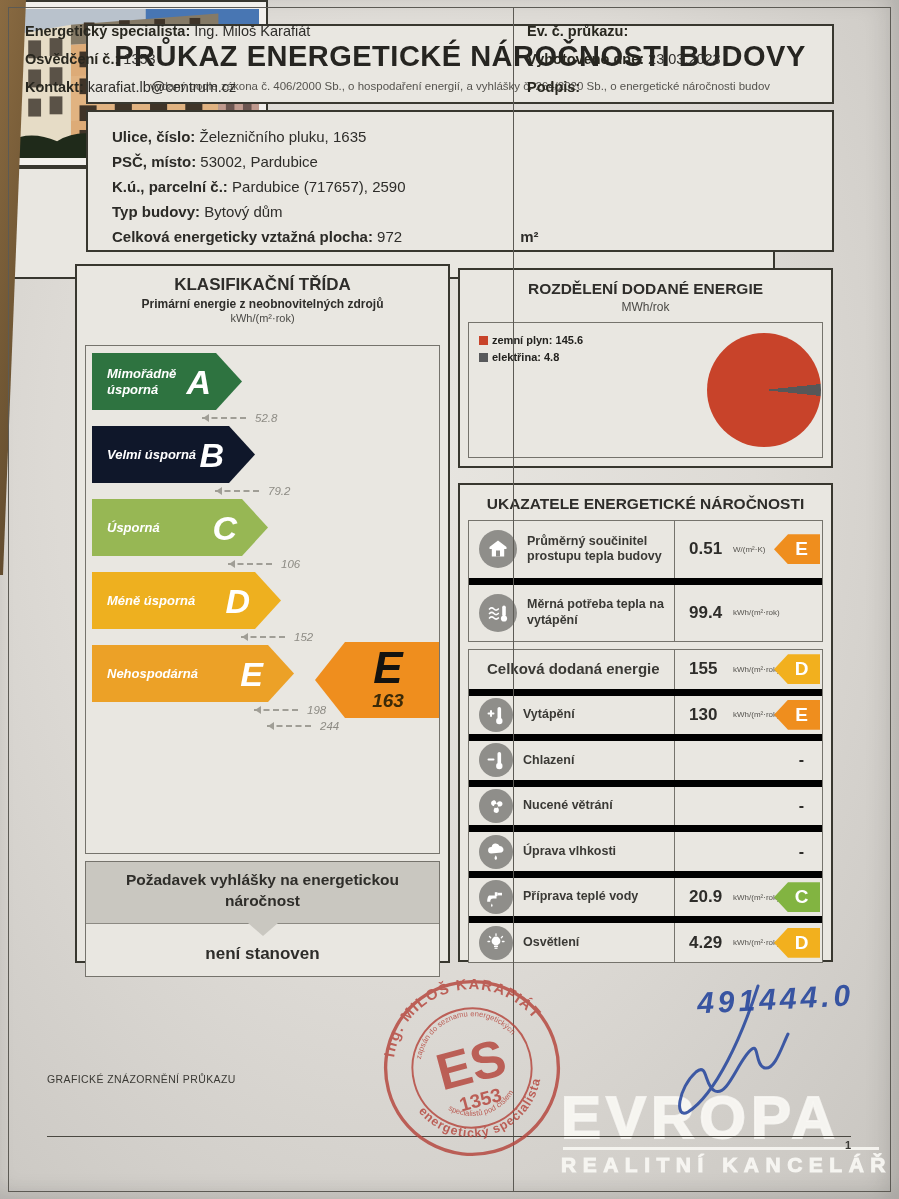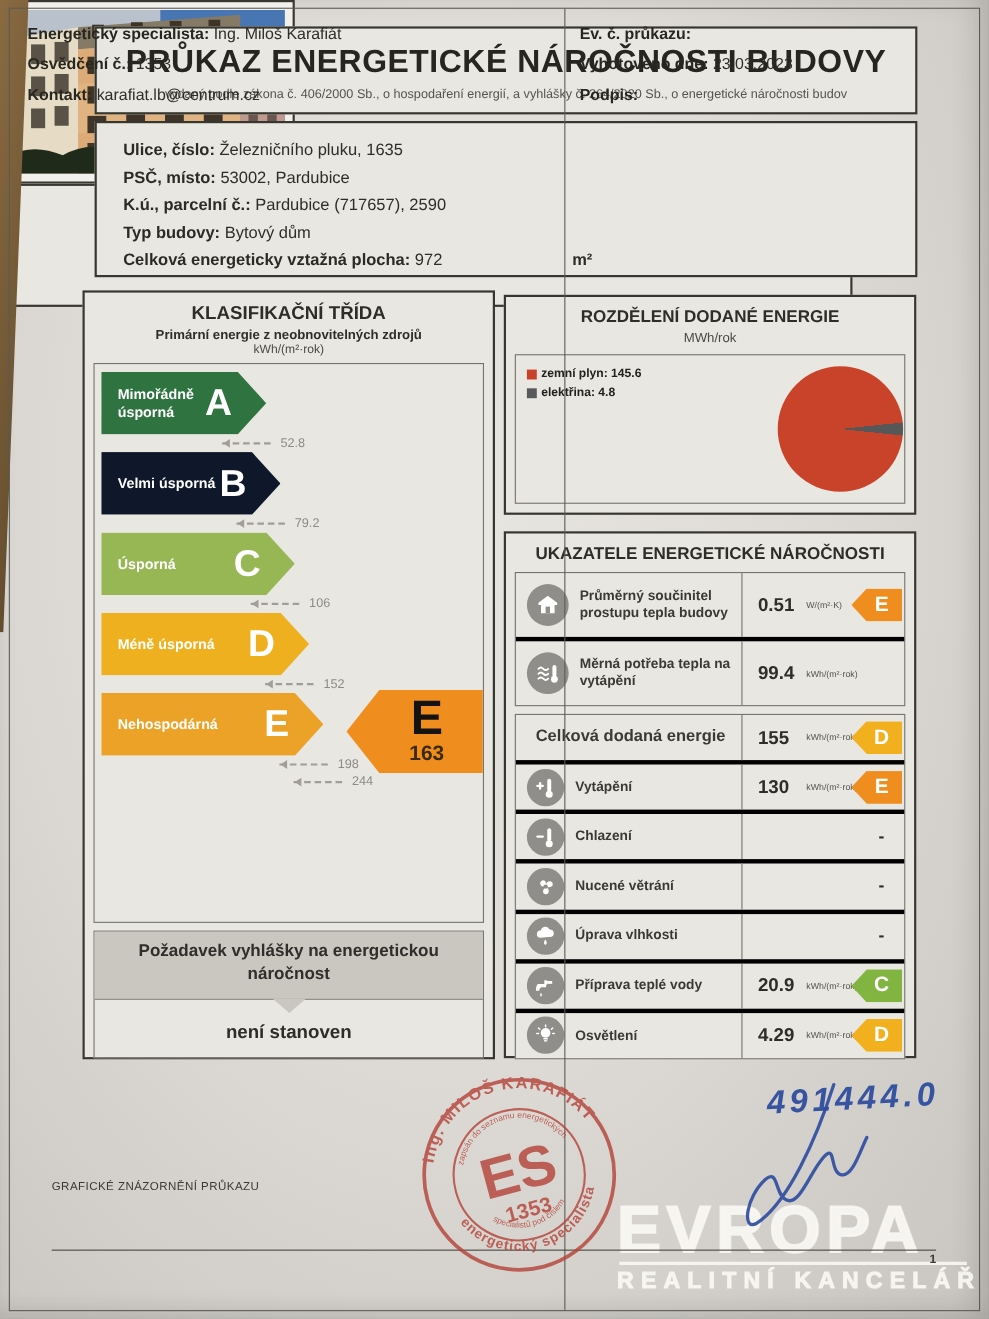--- a/index.html
+++ b/index.html
@@ -25,22 +25,22 @@
 
   
   .photo-box{left:583px;top:105px;width:250px;height:149px;border:2px solid #38372f;background:#f2f0ec;padding:7px;}
   .photo-box svg{width:100%;height:100%;display:block;}
 
   
   .class-box{left:75px;top:264px;width:375px;height:699px;text-align:center;}
   .cls-title{margin-top:9px;font-size:17px;font-weight:bold;}
   .cls-sub{margin-top:2px;font-size:12px;font-weight:bold;}
   .cls-unit{margin-top:1px;font-size:11px;color:#4a4945;}
-  .scale-box{position:relative;margin:6px 8px 0;border:1.5px solid #75736c;height:509px;
-    padding-top:7px;box-sizing:border-box;text-align:left;background:#e9e7e1;}
+  .scale-box{position:relative;margin:21px 8px 0;border:1.5px solid #75736c;height:509px;
+    padding-top:7px;box-sizing:border-box;text-align:left;background:#e9e7e1;font-style:italic;}
   .band{position:relative;height:57px;margin-left:6px;display:flex;align-items:center;color:#fff;
     clip-path:polygon(0 0,calc(100% - 26px) 0,100% 50%,calc(100% - 26px) 100%,0 100%);}
   .band-label{padding-left:15px;font-size:13px;font-weight:bold;line-height:1.2;max-width:118px;text-align:left;}
   .band-letter{position:absolute;right:31px;top:50%;transform:translateY(-50%);font-size:34px;font-weight:bold;}
   .b0{width:150px;background:#2e7340;}
   .b1{width:163px;background:#0f172a;}
   .b2{width:176px;background:#97b754;}
   .b3{width:189px;background:#eeb01f;}
   .b4{width:202px;background:#eca127;}
   .b5{width:215px;background:#d2592c;}
@@ -72,21 +72,21 @@
   .legend-swatch{width:9px;height:9px;margin-right:4px;}
   .sw-gas{background:#c8432a;} .sw-el{background:#58595b;}
   .pie{position:absolute;left:238px;top:10px;width:114px;height:114px;border-radius:50%;
     background:conic-gradient(#c8432a 0 84deg,#565758 84deg 96deg,#c8432a 96deg 360deg);}
 
   
   .ind-box{left:458px;top:483px;width:375px;height:479px;}
   .ind-title{margin-top:10px;font-size:15.5px;font-weight:bold;text-align:center;}
   .ind-group{margin:7px 8px 0;border:1.5px solid #75736c;display:flex;flex-direction:column;background:#e9e7e1;}
   .g1{height:120px;} .g2{height:312px;}
-  .irow{flex:1;display:flex;border-bottom:4px solid #000000;min-height:0;}
+  .irow{flex:1;display:flex;border-bottom:7px solid #000000;min-height:0;}
   .irow:last-child{border-bottom:none;}
   .label-cell{width:206px;display:flex;align-items:center;gap:10px;padding-left:10px;
     border-right:1.5px solid #75736c;box-sizing:border-box;}
   .icon-circle{flex:0 0 38px;width:38px;height:38px;border-radius:50%;background:#8f8e8a;
     display:flex;align-items:center;justify-content:center;}
   .g2 .icon-circle{flex:0 0 34px;width:34px;height:34px;}
   .icon-circle svg{width:24px;height:24px;}
   .ilabel{font-size:12.5px;font-weight:bold;color:#3a3935;line-height:1.25;text-align:left;}
   .total-label{font-size:15px;padding-left:8px;}
   .value-cell{flex:1;display:flex;align-items:center;position:relative;}

